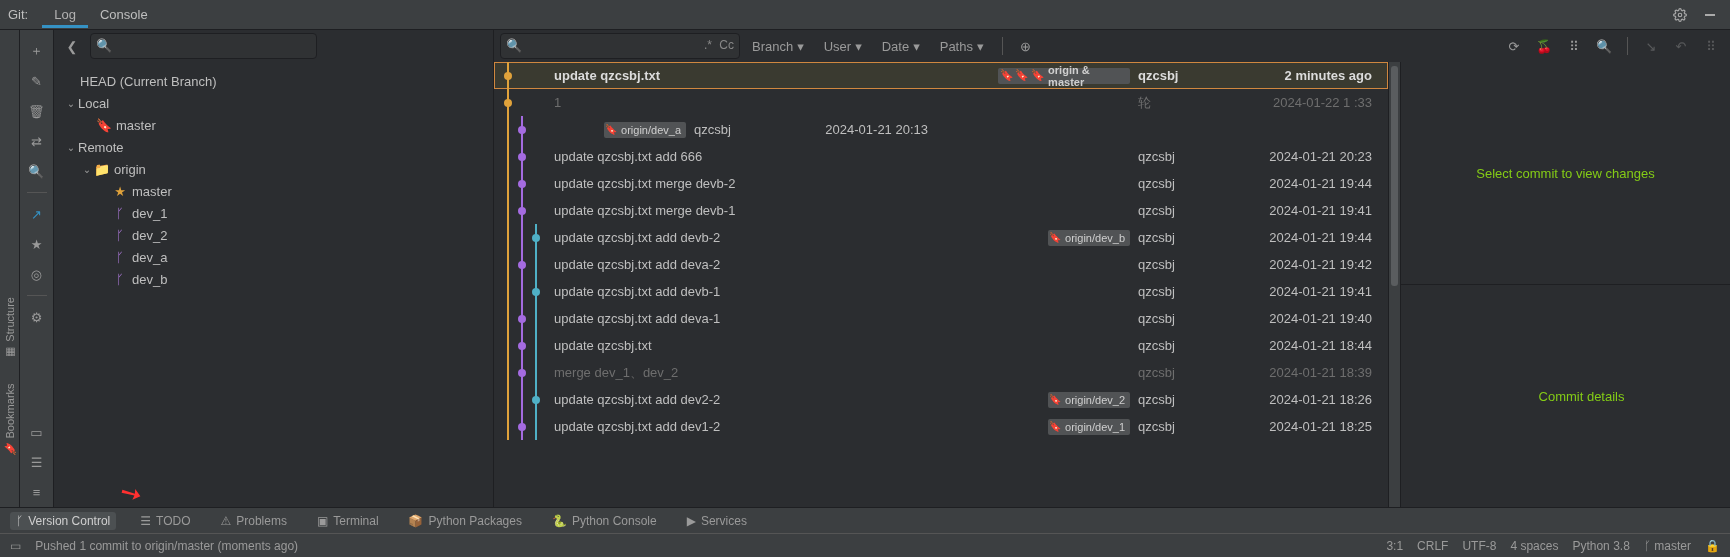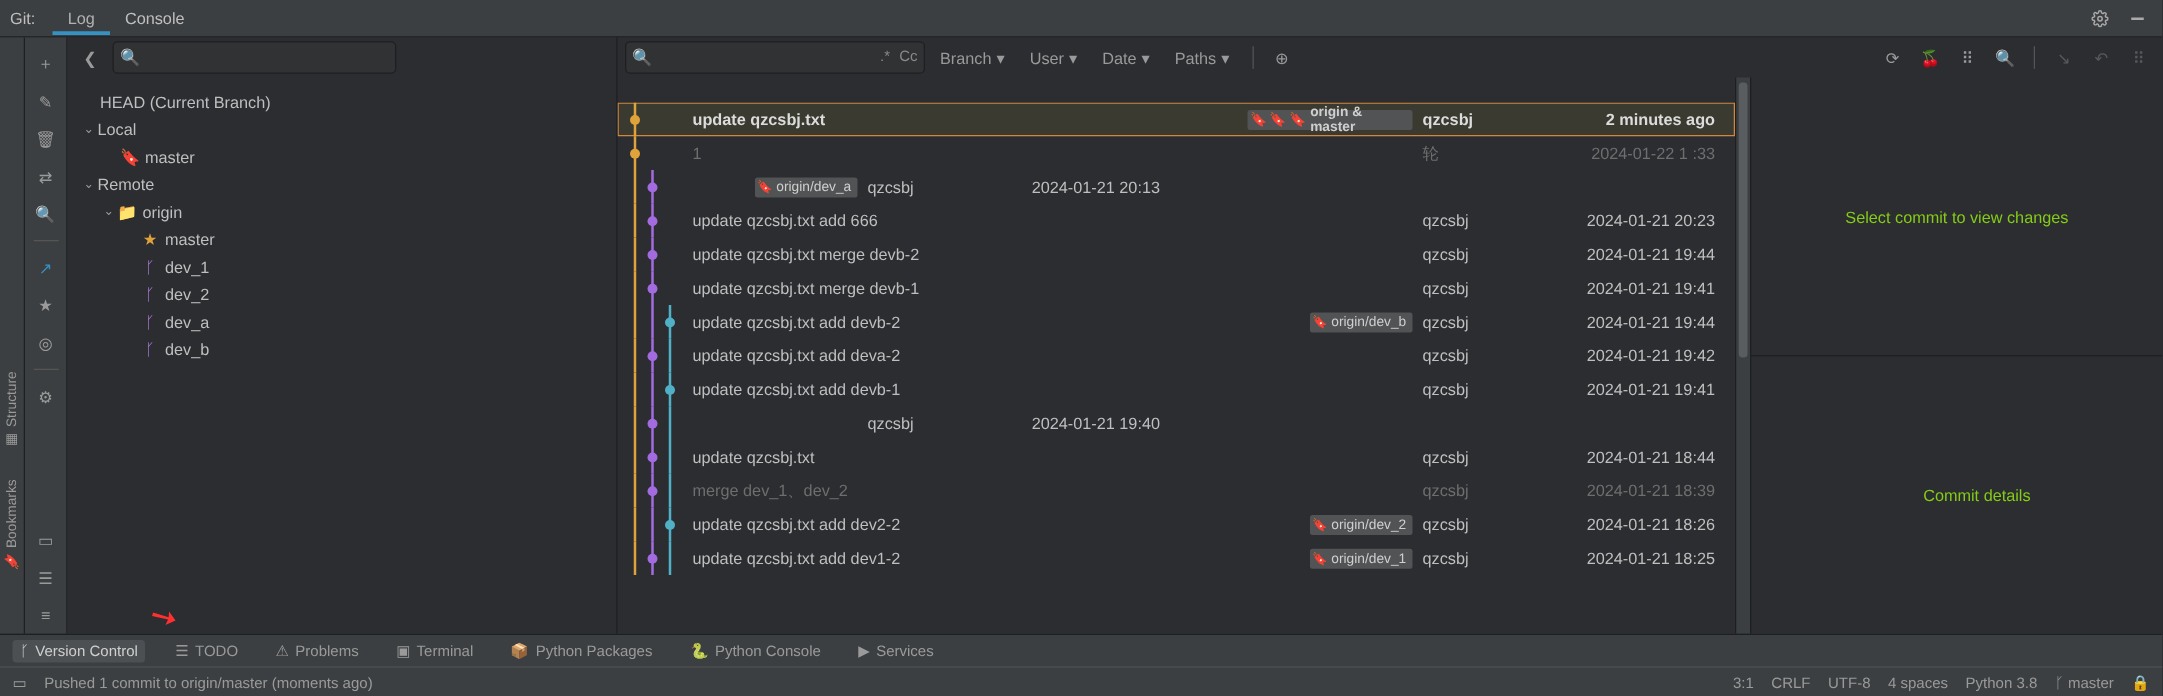--- a/index.html
+++ b/index.html
@@ -34,21 +34,21 @@
   .log-toolbar { height:32px; display:flex; align-items:center; padding:0 6px; gap:4px; }
   .log-toolbar .srch-wrap { position:relative; width:240px; }
   .log-toolbar input { width:100%; background:#303234; border:1px solid #1e1f22; border-radius:4px; height:26px; padding:0 24px 0 24px; color:#ccc; outline:none; }
   .log-toolbar .mag { position:absolute; left:6px; top:5px; color:#888; font-size:13px; }
   .log-toolbar .regex { position:absolute; right:28px; top:5px; color:#888; font-size:12px; }
   .log-toolbar .cc { position:absolute; right:6px; top:5px; color:#888; font-size:12px; }
   .fbtn { padding:4px 8px; color:#9a9a9a; cursor:pointer; display:flex; align-items:flex-start; gap:4px; border-radius:3px; }
   .log-toolbar .sep { width:1px; height:18px; background:#555; margin:0 6px; }
   .log-toolbar .ibtn { width:26px; height:26px; display:flex; align-items:center; justify-content:center; color:#9a9a9a; cursor:pointer; border-radius:3px; }
   .log-body { flex:1; display:flex; min-height:0; }
-  .graph-list { flex:1; overflow:auto; position:relative;margin-top:20px; }
+  .graph-list { flex:1; overflow:auto; position:relative; }
   .crow { display:flex; align-items:center; height:27px; color:#bfbfbf; font-size:13px; position:relative; }
   .crow.selected { outline:1px solid #d0873f; outline-offset:-1px; background:#3a3a30; font-weight:600; color:#dcdcdc; }
   .crow.dim { color:#6e6e6e; }
   .graph-cell { width:60px; position:relative; height:100%; flex-shrink:0; }
   .msg-cell { flex:1; min-width:0; white-space:nowrap; overflow:hidden; text-overflow:ellipsis; }
   .tag-cell { width:140px; flex-shrink:0; display:flex; justify-content:flex-end; padding-right:8px; }
   .author-cell { width:80px; flex-shrink:0; }
   .date-cell { width:170px; text-align:right; padding-right:16px; flex-shrink:0; }
   .ref { display:inline-flex; align-items:center; background:#515355; border-radius:2px; padding:0 5px 0 2px; font-size:11px; color:#cfcfcf; height:16px; gap:3px; }
   .ref .tagic { font-size:10px; }
@@ -341,20 +341,21 @@
               <div class="author-cell">qzcsbj</div>
               <div class="date-cell">2024-01-21 19:41</div>
             </div>
             <div class="crow">
               <div class="graph-cell">
                 <div class="gline" style="left: 13px; top: 0px; bottom: 0px; background: rgb(224, 162, 59);"></div>
                 <div class="gline" style="left: 27px; top: 0px; bottom: 0px; background: rgb(164, 107, 224);"></div>
                 <div class="gline" style="left: 41px; top: 0px; bottom: 0px; background: rgb(79, 176, 198);"></div>
                 <div class="gnode" style="left: 28px; background: rgb(164, 107, 224);"></div>
               </div>
+              <div class="msg-cell">update qzcsbj.txt add deva-1</div>
               <div class="tag-cell"></div>
               <div class="author-cell">qzcsbj</div>
               <div class="date-cell">2024-01-21 19:40</div>
             </div>
             <div class="crow">
               <div class="graph-cell">
                 <div class="gline" style="left: 13px; top: 0px; bottom: 0px; background: rgb(224, 162, 59);"></div>
                 <div class="gline" style="left: 27px; top: 0px; bottom: 0px; background: rgb(164, 107, 224);"></div>
                 <div class="gline" style="left: 41px; top: 0px; bottom: 0px; background: rgb(79, 176, 198);"></div>
                 <div class="gnode" style="left: 28px; background: rgb(164, 107, 224);"></div>

